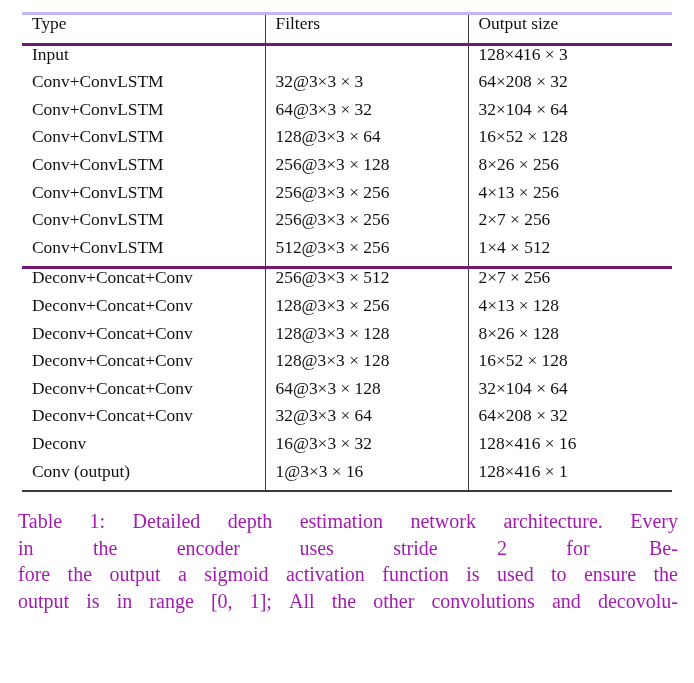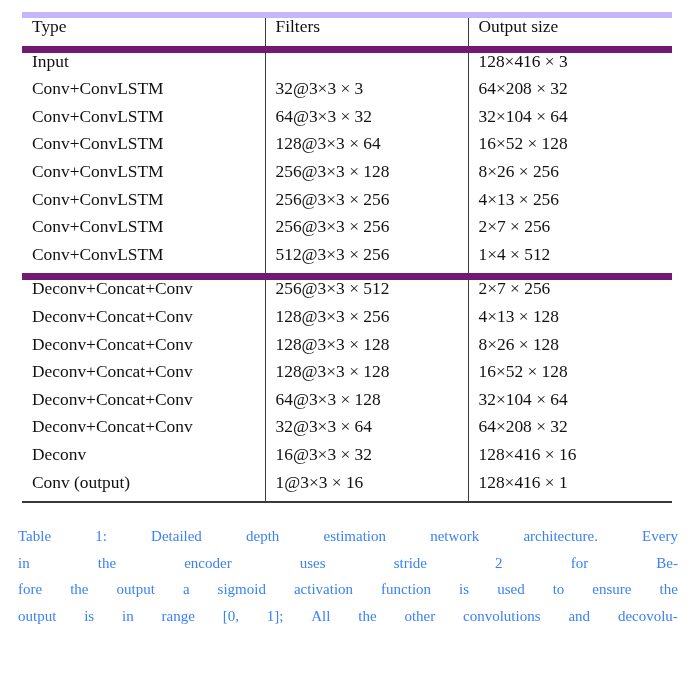--- a/index.html
+++ b/index.html
@@ -55,39 +55,38 @@
     padding-right: 6px;
   }
   tr > *:first-child .cell { padding-left: 10px; }
 
   
   table.arch-table .vrule {
     border-left: 1px solid #3a3a3a;
   }
 
   
-  .rule-top    { border-top: 6px solid #c4b5fd; }
-  .rule-mid    { border-top: 7px solid #701a75; }
+  .rule-top    { border-top: 3px solid #c4b5fd; }
+  .rule-mid    { border-top: 3px solid #701a75; }
   .rule-bottom { border-bottom: 2px solid #3a3a3a; }
 
   .hdr-row th { height: 30px; }
   .first-body-row td { padding-top: 1px; }
 
   
   #caption {
     position: absolute;
     left: 18px;
     top: 508px;
     width: 660px;
-    font-size: 15px;
+    font-size: 20px;
     line-height: 26.5px;
     text-align: justify;
     text-justify: inter-word;
-    color: #3b82f6;
-    margin-top: 15px;
+    color: #a21caf;
   }
   #caption .capline {
     display: block;
     white-space: nowrap;
   }
   #caption .capline.justified {
     display: flex;
     justify-content: space-between;
   }
 </style>

